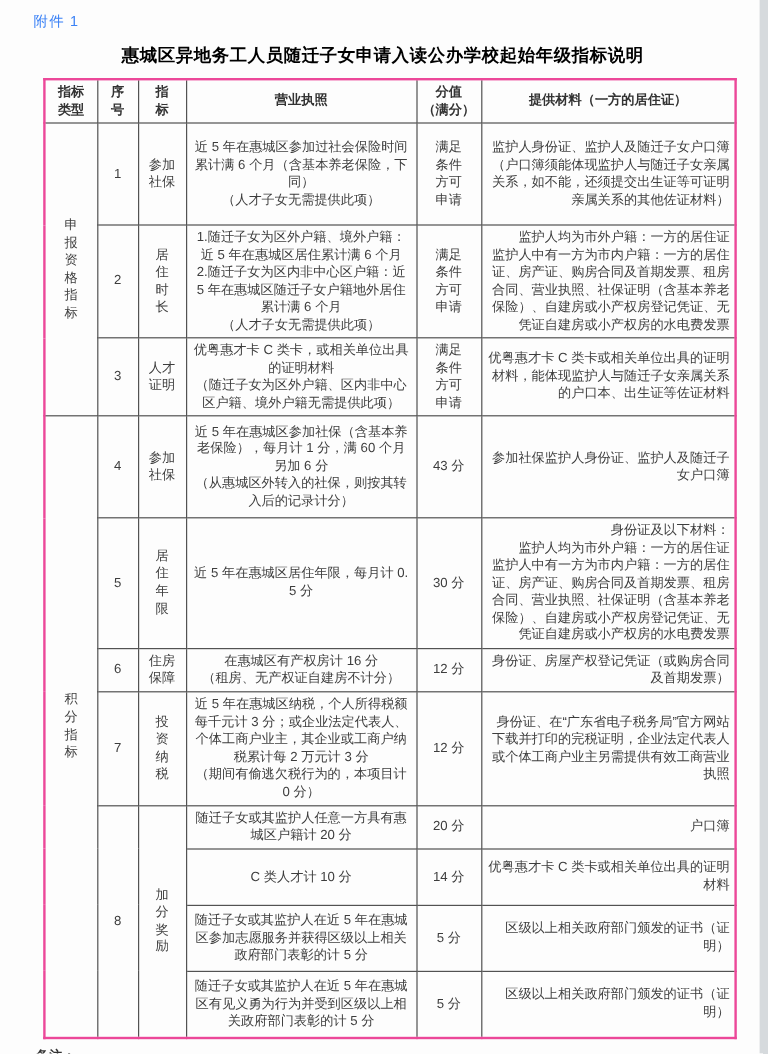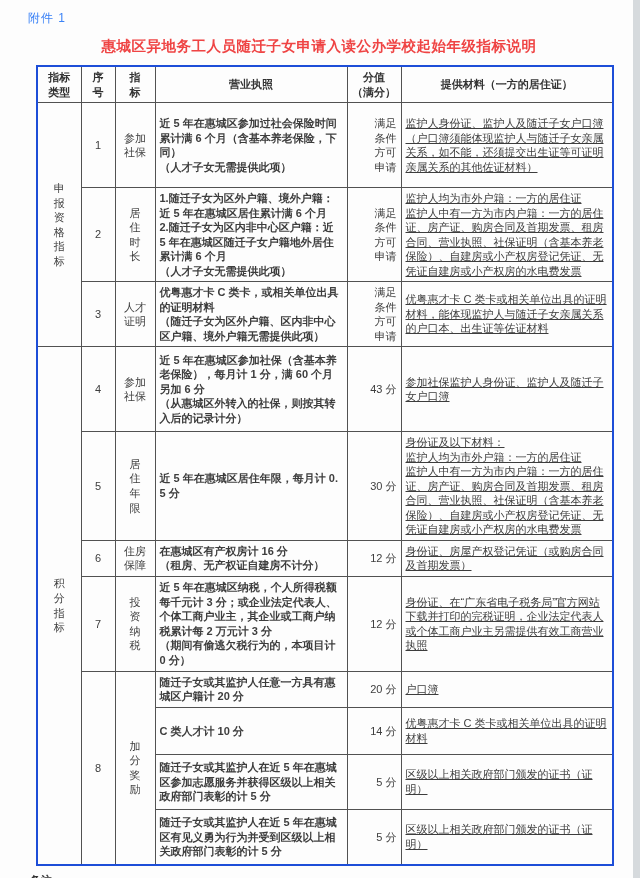--- a/index.html
+++ b/index.html
@@ -13,42 +13,42 @@
   }
   .edge-strip{
     position:absolute;right:0;top:0;width:7px;height:100%;
     background:#d6dadd;
   }
   .page{padding:8px 30px 0 28px;}
   .attachment{
     font-size:12px;color:#3b82f6;margin:2px 0 10px 0;letter-spacing:1px;
   }
   .doc-title{
-    font-size:14.5px;font-weight:bold;color:#ef4444;
+    font-size:14.5px;font-weight:bold;color:#000000;
     text-align:center;margin:0 0 9px 0;letter-spacing:.5px;
   }
   table.indicator{
     border-collapse:collapse;table-layout:fixed;
     width:576px;margin-left:8px;
-    border:2px solid #1d4ed8;
+    border:2px solid #ec4899;
   }
   table.indicator th, table.indicator td{
     border:1px solid #525252;
     font-size:11px;line-height:1.32;
     padding:3px 4px;
     vertical-align:middle;
     word-break:break-all;
   }
   th{font-weight:bold;text-align:center;white-space:pre-line;padding:6px 2px;color:#333;}
   td.vgroup{text-align:center;white-space:pre-line;line-height:1.55;font-size:11.5px;padding:2px 0;}
   td.no{text-align:center;}
   td.ind{text-align:center;white-space:pre-line;padding:3px 2px;}
-  td.req{text-align:left;white-space:pre-line;font-weight:bold;}
-  td.score{text-align:right;white-space:pre-line;padding:3px 2px;}
-  td.mat{text-align:left;white-space:pre-line;text-decoration:underline;}
+  td.req{text-align:center;white-space:pre-line;}
+  td.score{text-align:center;white-space:pre-line;padding:3px 2px;}
+  td.mat{text-align:right;white-space:pre-line;}
   tr.r1 td{height:78px;}
   tr.r4 td{height:78px;}
   tr.r7 td{height:88px;}
   tr.r8b td{height:40px;}
   tr.r8c td{height:48px;}
   .notes{margin:6px 0 0 2px;font-size:11px;line-height:1.55;color:#3d3d3d;}
   .notes .notes-label{margin:0;font-weight:bold;color:#333;}
 </style>
 </head>
 <body>

